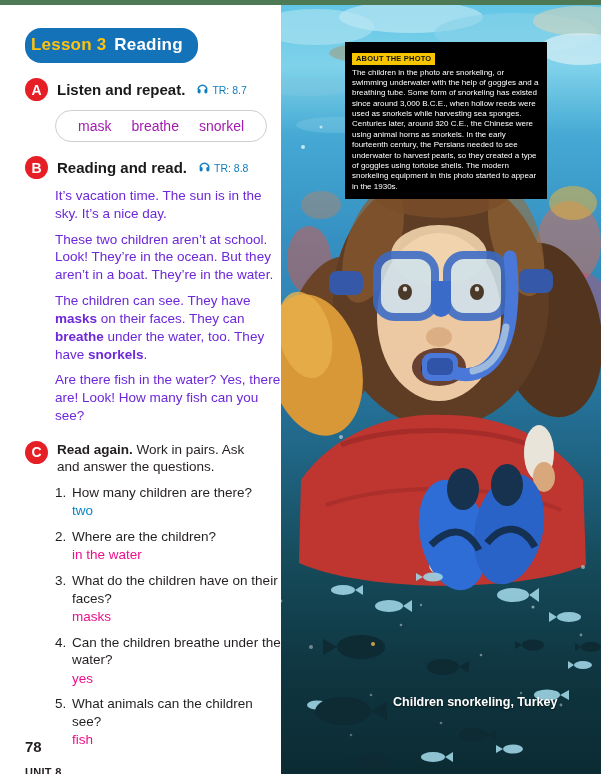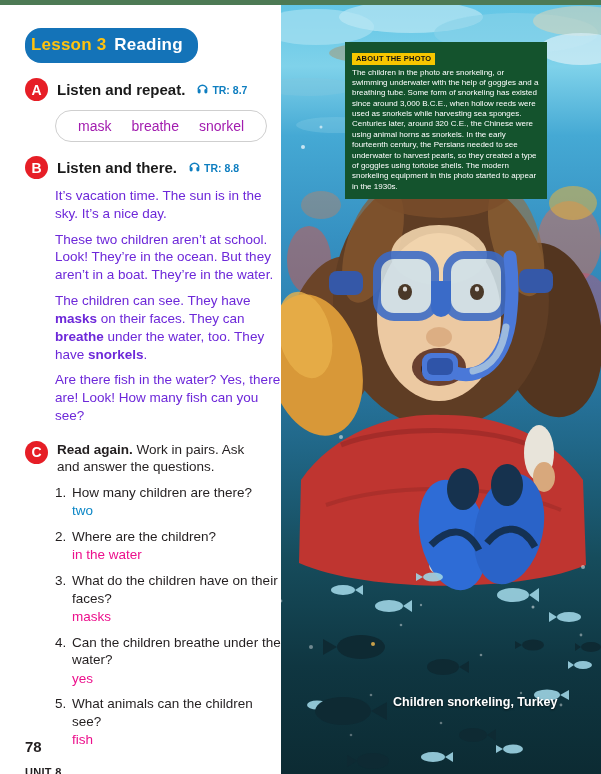--- a/index.html
+++ b/index.html
@@ -15,21 +15,21 @@
   .lesson-header { display:inline-block; margin-top:23px; background:#1473b8; border-radius:16px;
       padding:7px 15px 8px 6px; font-size:17px; font-weight:bold; letter-spacing:.2px; }
   .lesson-header .lesson-num { color:#ffc20e; margin-right:8px; }
   .lesson-header .lesson-title { color:#ffffff; }
 
   .section-head { display:flex; align-items:center; gap:9px; margin-top:15px; }
   .badge { width:23px; height:23px; border-radius:50%; background:#e61e26; color:#fff;
       font-weight:bold; font-size:14px; display:flex; align-items:center; justify-content:center; flex:0 0 23px; }
   .sec-title { font-weight:bold; font-size:15px; color:#1a1a1a; }
   .audio { display:inline-flex; align-items:center; gap:3px; margin-left:2px; }
-  .track { color:#0e7ec0; font-weight:bold; font-size:10.5px; }
+  .track { color:#0e7ec0; font-weight:normal; font-size:10.5px; }
 
   .word-pill { display:inline-flex; gap:20px; margin:9px 0 0 30px; padding:7px 22px;
       border:1.5px solid #cfcfcf; border-radius:16px; background:#fff; font-size:14px; color:#a21caf; }
 
   .paras { margin-left:30px; width:228px; }
   .paras p { font-size:13.5px; line-height:1.32; margin-top:8px; color:#6d28d9; }
   .b { font-weight:bold; }
 
   .section-c-head { display:flex; gap:9px; margin-top:16px; }
   .section-c-text { width:205px; font-size:13.5px; line-height:1.3; }
@@ -43,21 +43,21 @@
   .ans-pink { color:#ec108c; font-weight:normal; }
 
   .footer { position:absolute; left:25px; top:733px; display:flex; align-items:baseline; gap:11px;flex-direction:column; }
   .page-num { font-size:15px; font-weight:bold; color:#231f20; }
   .unit-label { font-size:11px; font-weight:bold; color:#231f20; letter-spacing:.3px; }
 
   
   .photo { position:absolute; left:281px; top:5px; width:320px; height:769px; overflow:hidden; }
   .photo svg.scene { position:absolute; left:0; top:0; }
 
-  .about-box { position:absolute; left:64px; top:37px; width:202px; background:#14532d; padding:5px 7px 7px 7px; }
+  .about-box { position:absolute; left:64px; top:37px; width:202px; background:#000000; padding:5px 7px 7px 7px; }
   .about-head { display:inline-block; background:#f7c600; color:#111; font-weight:bold;
       font-size:7.5px; letter-spacing:.2px; padding:1.5px 4px; margin-bottom:3px; }
   .about-text { color:#ffffff; font-size:8px; line-height:1.3; }
 
   .caption { position:absolute; left:80px; top:690px; color:#fff; font-weight:bold; font-size:12.5px;
       text-shadow:0 1px 2px rgba(0,0,0,.6);margin-left:32px; }
 </style>
 </head>
 <body>
 
@@ -88,21 +88,21 @@
 
     <div class="word-pill">
       <span>mask</span>
       <span>breathe</span>
       <span>snorkel</span>
     </div>
 
     
     <div class="section-head" style="margin-top:14px;">
       <div class="badge">B</div>
-      <span class="sec-title">Listen and there.</span>
+      <span class="sec-title">Reading and read.</span>
       <span class="audio">
         <span>
           <svg viewBox="0 0 24 24" width="13" height="13">
               <path d="M4 14a8 8 0 0 1 16 0" fill="none" stroke="#0e7ec0" stroke-width="3"></path>
               <rect x="3" y="13" width="5.5" height="8" rx="2.6" fill="#0e7ec0"></rect>
               <rect x="15.5" y="13" width="5.5" height="8" rx="2.6" fill="#0e7ec0"></rect>
             </svg>
         </span>
         <span class="track">TR: 8.8</span>
       </span>

